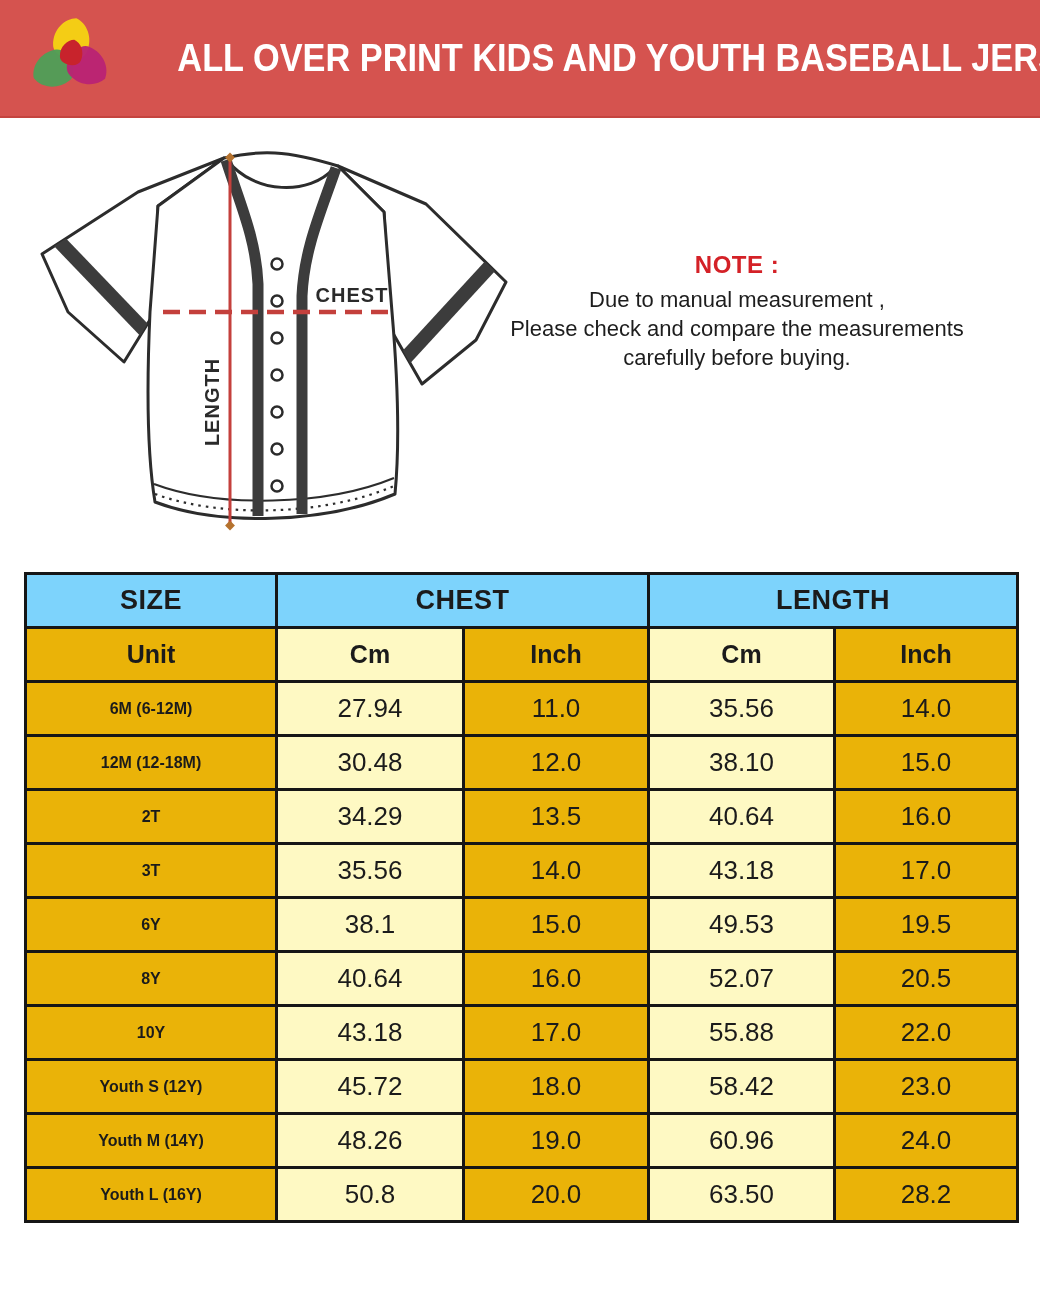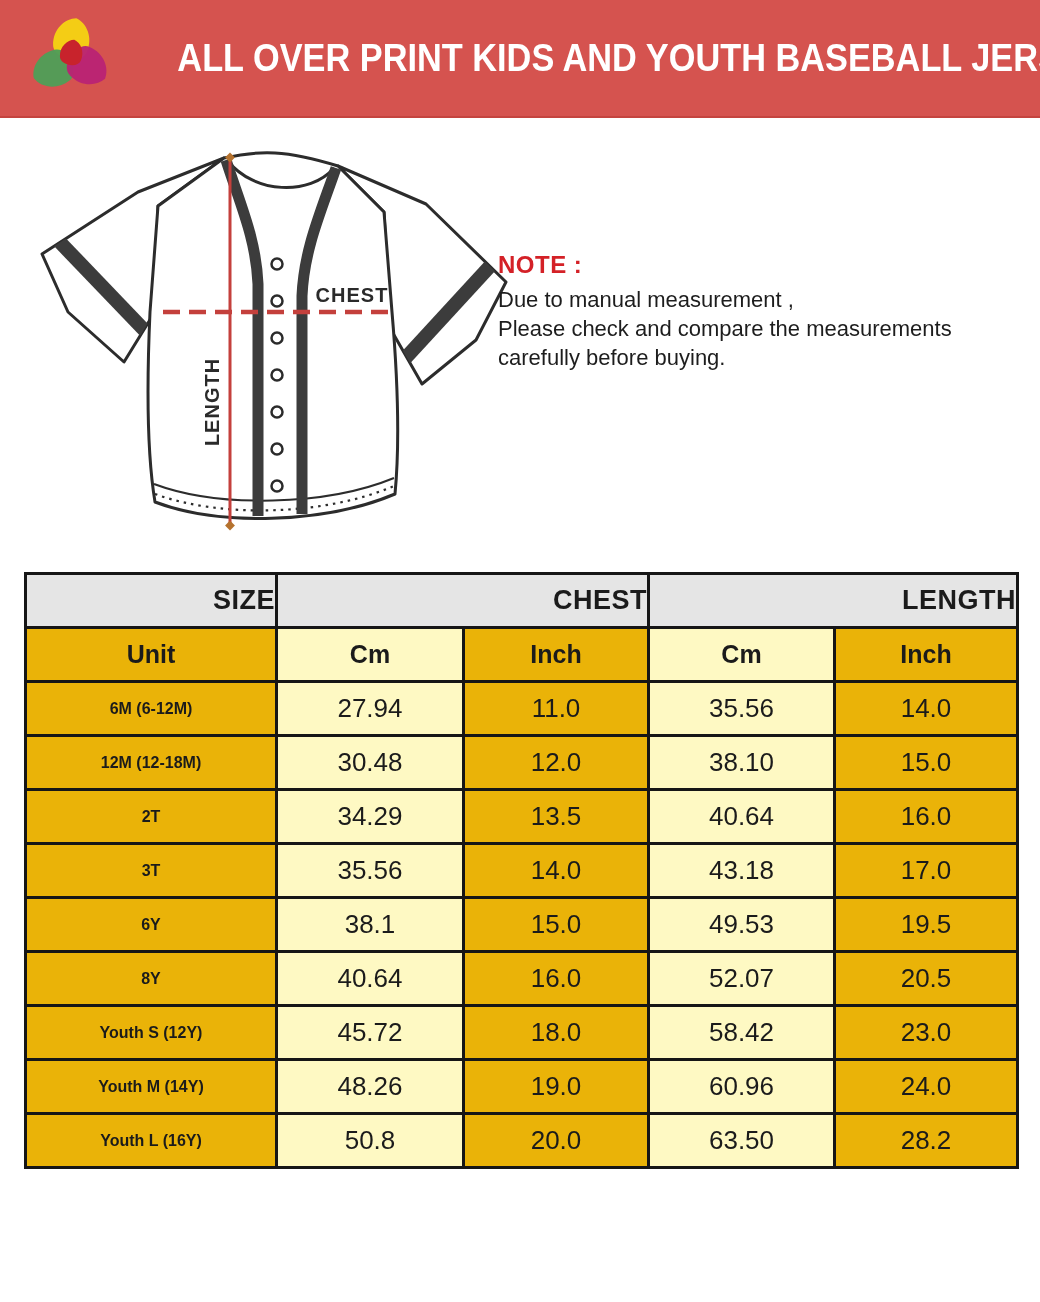--- a/index.html
+++ b/index.html
@@ -32,21 +32,21 @@
     transform:scaleX(0.88);
     transform-origin:50% 50%;
   }
 
   
   .jersey { position:absolute; left:28px; top:142px; }
 
   
   .note {
     position:absolute; left:498px; top:250px; width:478px;
-    text-align:left;
+    text-align:center;
     color:#1d1d1d;
     font-size:22px; line-height:29px;
   }
   .note-heading {
     color:#d42127; font-weight:bold; font-size:24px;
     margin-bottom:6px; letter-spacing:0.5px;
   }
   .note b { font-weight:bold; }
 
   
@@ -57,21 +57,21 @@
     table-layout:fixed;
     text-align:center;
     color:#1b1b1b;
   }
   .size-table th, .size-table td {
     border:3px solid #161616;
     padding:0;
     height:51px;
     overflow:hidden;
   }
-  .size-table tr.h1 th { font-size:27px; font-weight:bold; background:#e5e5e5; letter-spacing:0.5px;text-align:right; }
+  .size-table tr.h1 th { font-size:27px; font-weight:bold; background:#7dd3fc; letter-spacing:0.5px; }
   .size-table tr.h2 th { font-size:25px; font-weight:bold; }
   .size-table td { font-size:26px; font-weight:normal; }
   .size-table td.sz { font-weight:bold; font-size:16px; }
   .g { background:#eab308; }
   .w { background:#fef9c3; }
 </style>
 </head>
 <body>
 
 <div class="banner">
@@ -217,20 +217,27 @@
     <td class="g">19.5</td>
   </tr>
   <tr>
     <td class="g sz">8Y</td>
     <td class="w">40.64</td>
     <td class="g">16.0</td>
     <td class="w">52.07</td>
     <td class="g">20.5</td>
   </tr>
   <tr>
+    <td class="g sz">10Y</td>
+    <td class="w">43.18</td>
+    <td class="g">17.0</td>
+    <td class="w">55.88</td>
+    <td class="g">22.0</td>
+  </tr>
+  <tr>
     <td class="g sz">Youth S (12Y)</td>
     <td class="w">45.72</td>
     <td class="g">18.0</td>
     <td class="w">58.42</td>
     <td class="g">23.0</td>
   </tr>
   <tr>
     <td class="g sz">Youth M (14Y)</td>
     <td class="w">48.26</td>
     <td class="g">19.0</td>

